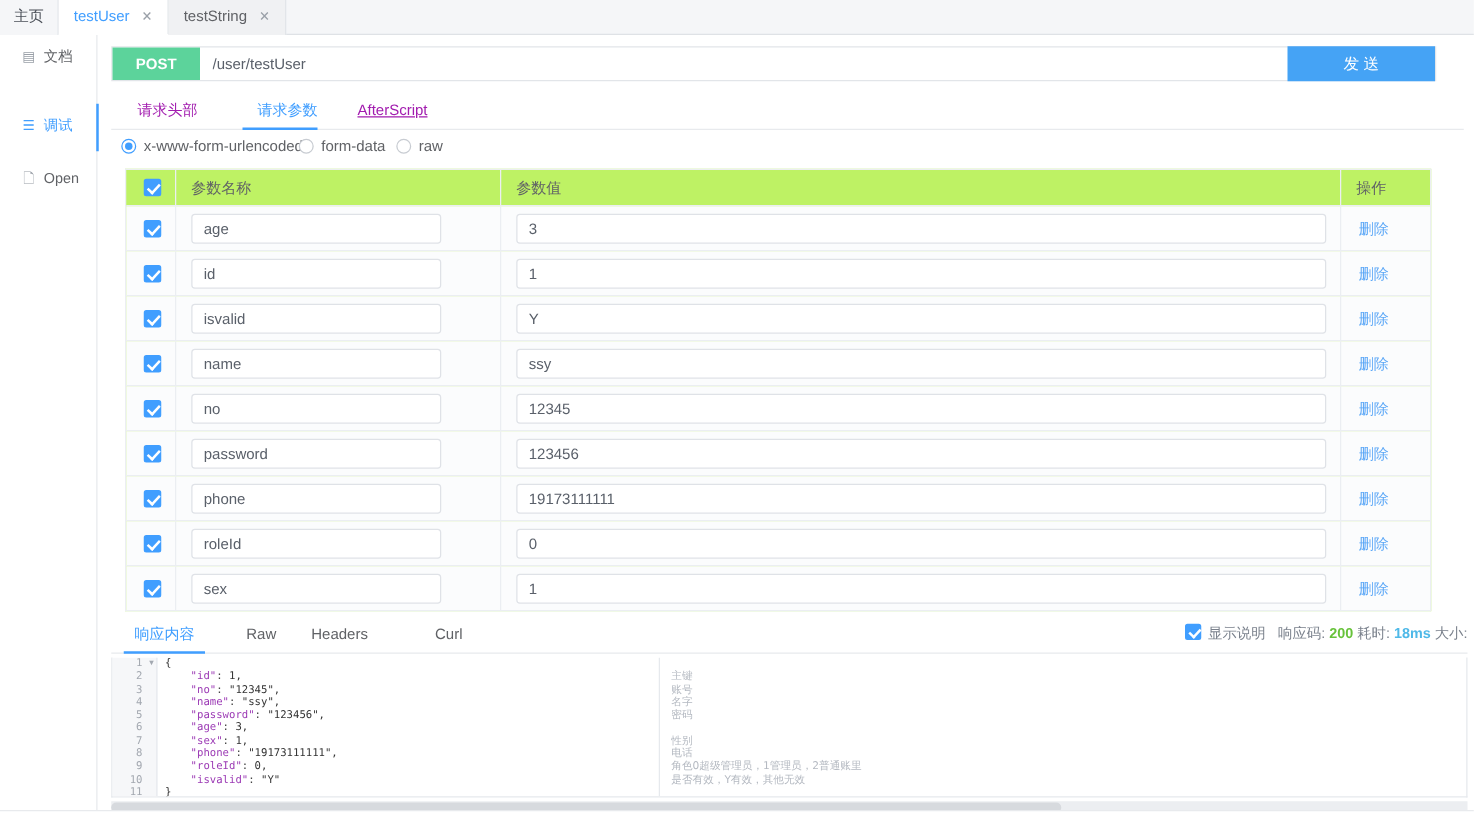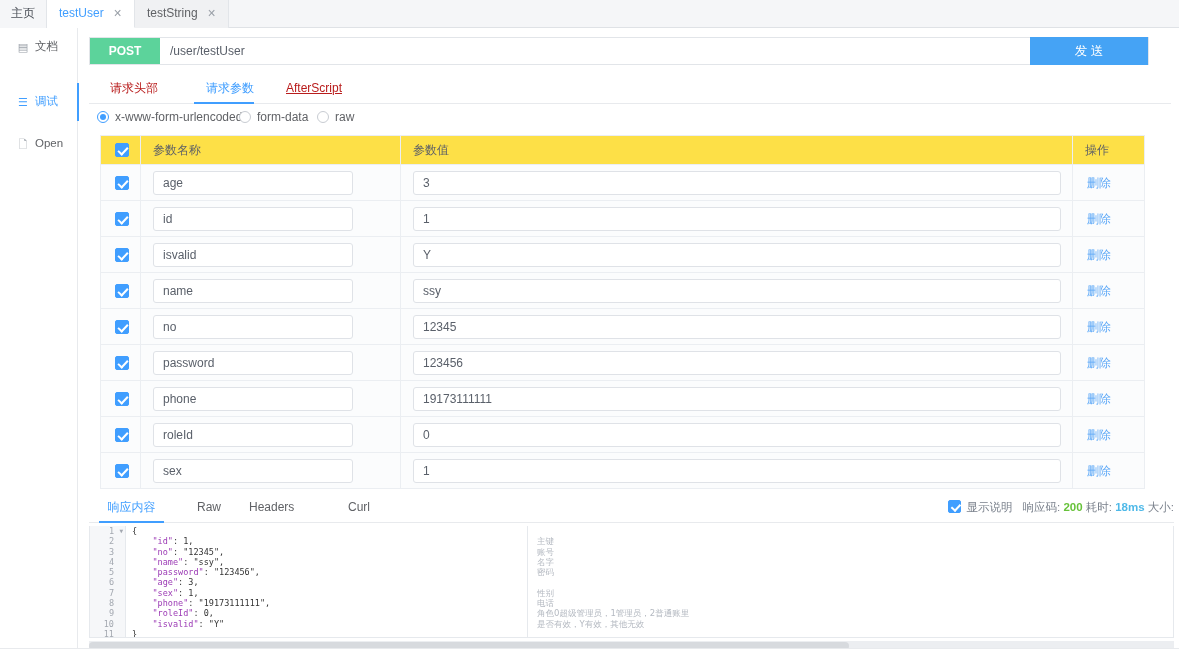--- a/index.html
+++ b/index.html
@@ -86,21 +86,21 @@
     cursor: pointer;
   }
 
   
   #reqtabs {
     position: absolute; left: 10px; top: 46px; width: 1082px; height: 30px;
     border-bottom: 1px solid #e8eaed;
   }
   .rtab {
     position: absolute; top: 0; height: 30px; line-height: 28px;
-    font-size: 12px; color: #b91c1c; cursor: pointer; white-space: nowrap;
+    font-size: 12px; color: #a21caf; cursor: pointer; white-space: nowrap;
   }
   .rtab.active { color: #409eff; border-bottom: 2px solid #409eff; }
 
   
   #radios { position: absolute; left: 10px; top: 80px; height: 22px; }
   .radio { position: absolute; top: 0; height: 18px; line-height: 18px;
            font-size: 12px; color: #606266; cursor: pointer; white-space: nowrap; }
   .radio .rdot {
     display: inline-block; width: 12px; height: 12px; border-radius: 50%;
     border: 1px solid #c8ccd2; background: #fff;
@@ -110,21 +110,21 @@
   .radio.on .rdot:after {
     content: ""; position: absolute; left: 2px; top: 2px;
     width: 6px; height: 6px; border-radius: 50%; background: #409eff;
   }
 
   
   #ptable {
     position: absolute; left: 21px; top: 107px;
     width: 1045px;
     border: 1px solid #ebeef2; border-bottom: 0;
-    background: #fde047;
+    background: #bef264;
   }
   .prow { position: relative; height: 36px; border-bottom: 1px solid #ebeef2; }
   .prow.head { height: 29px; }
   .prow.body { background: #fbfcfd; }
   .cell-chk { position: absolute; left: 0; top: 0; width: 40px; height: 100%;
               border-right: 1px solid #ebeef2; }
   .cell-name { position: absolute; left: 40px; top: 0; width: 260px; height: 100%;
                border-right: 1px solid #ebeef2; }
   .cell-val { position: absolute; left: 300px; top: 0; width: 672px; height: 100%;
               border-right: 1px solid #ebeef2; }

